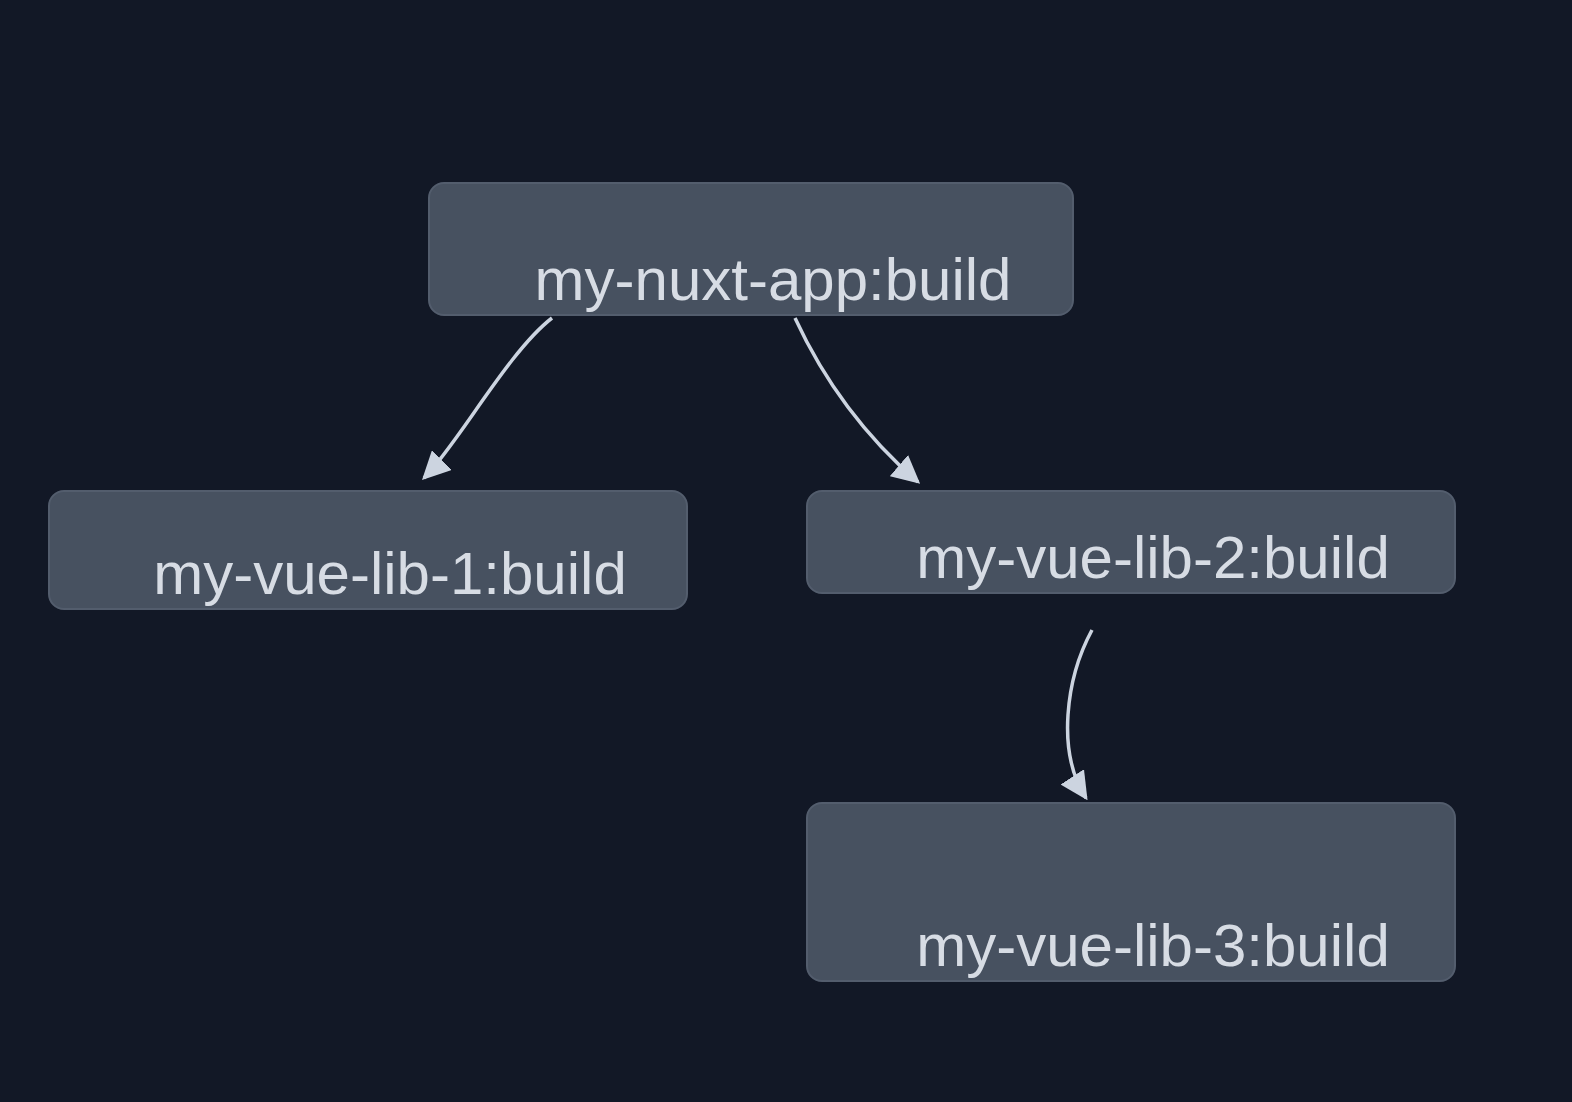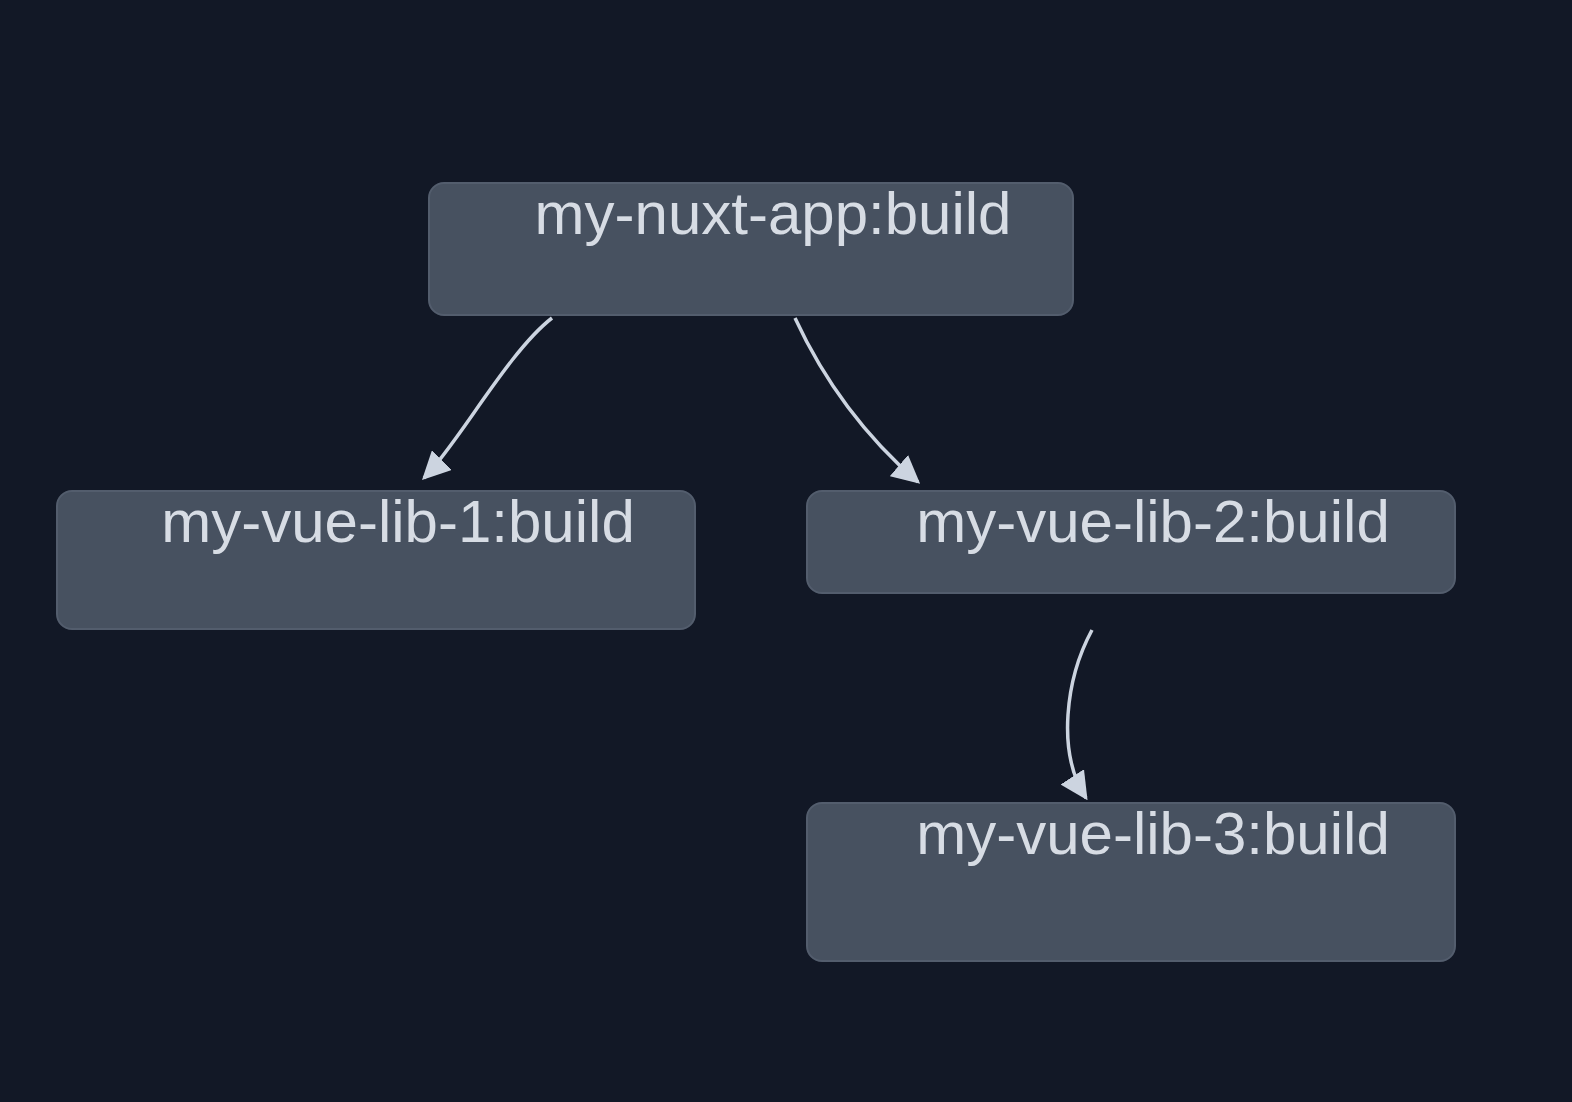--- a/index.html
+++ b/index.html
@@ -29,21 +29,21 @@
     height: 100%;
   }
   #edges-layer path.edge {
     fill: none;
     stroke: var(--edge);
     stroke-width: 3.5px;
   }
   .task-node {
     position: absolute;
     display: flex;
-    align-items: flex-start;
+    align-items: flex-end;
     justify-content: center;
     background: var(--node-fill);
     border: 2px solid var(--node-border);
     border-radius: 16px;
     cursor: pointer;
     padding-left: 44px;
   }
   .task-node .label {
     color: var(--node-text);
     font-size: 60px;
@@ -65,23 +65,23 @@
     <g id="edges-group">
         <path class="edge" d="M 552 318 C 508 352, 458 444, 424 478" marker-end="url(#arrowhead)"></path>
         <path class="edge" d="M 795 318 C 820 372, 860 432, 918 482" marker-end="url(#arrowhead)"></path>
         <path class="edge" d="M 1092 630 C 1066 678, 1056 752, 1086 798" marker-end="url(#arrowhead)"></path>
       </g>
   </svg>
   <div id="nodes-layer">
       <div class="task-node" style="left: 428px; top: 182px; width: 646px; height: 134px;">
         <span class="label">my-nuxt-app:build</span>
       </div>
-      <div class="task-node" style="left: 56px; top: 490px; width: 640px; height: 140px;">
+      <div class="task-node" style="left: 48px; top: 490px; width: 640px; height: 120px;">
         <span class="label">my-vue-lib-1:build</span>
       </div>
       <div class="task-node" style="left: 806px; top: 490px; width: 650px; height: 104px;">
         <span class="label">my-vue-lib-2:build</span>
       </div>
-      <div class="task-node" style="left: 806px; top: 802px; width: 650px; height: 160px;">
+      <div class="task-node" style="left: 806px; top: 802px; width: 650px; height: 180px;">
         <span class="label">my-vue-lib-3:build</span>
       </div>
     </div>
 </div>
 
 </body></html>

